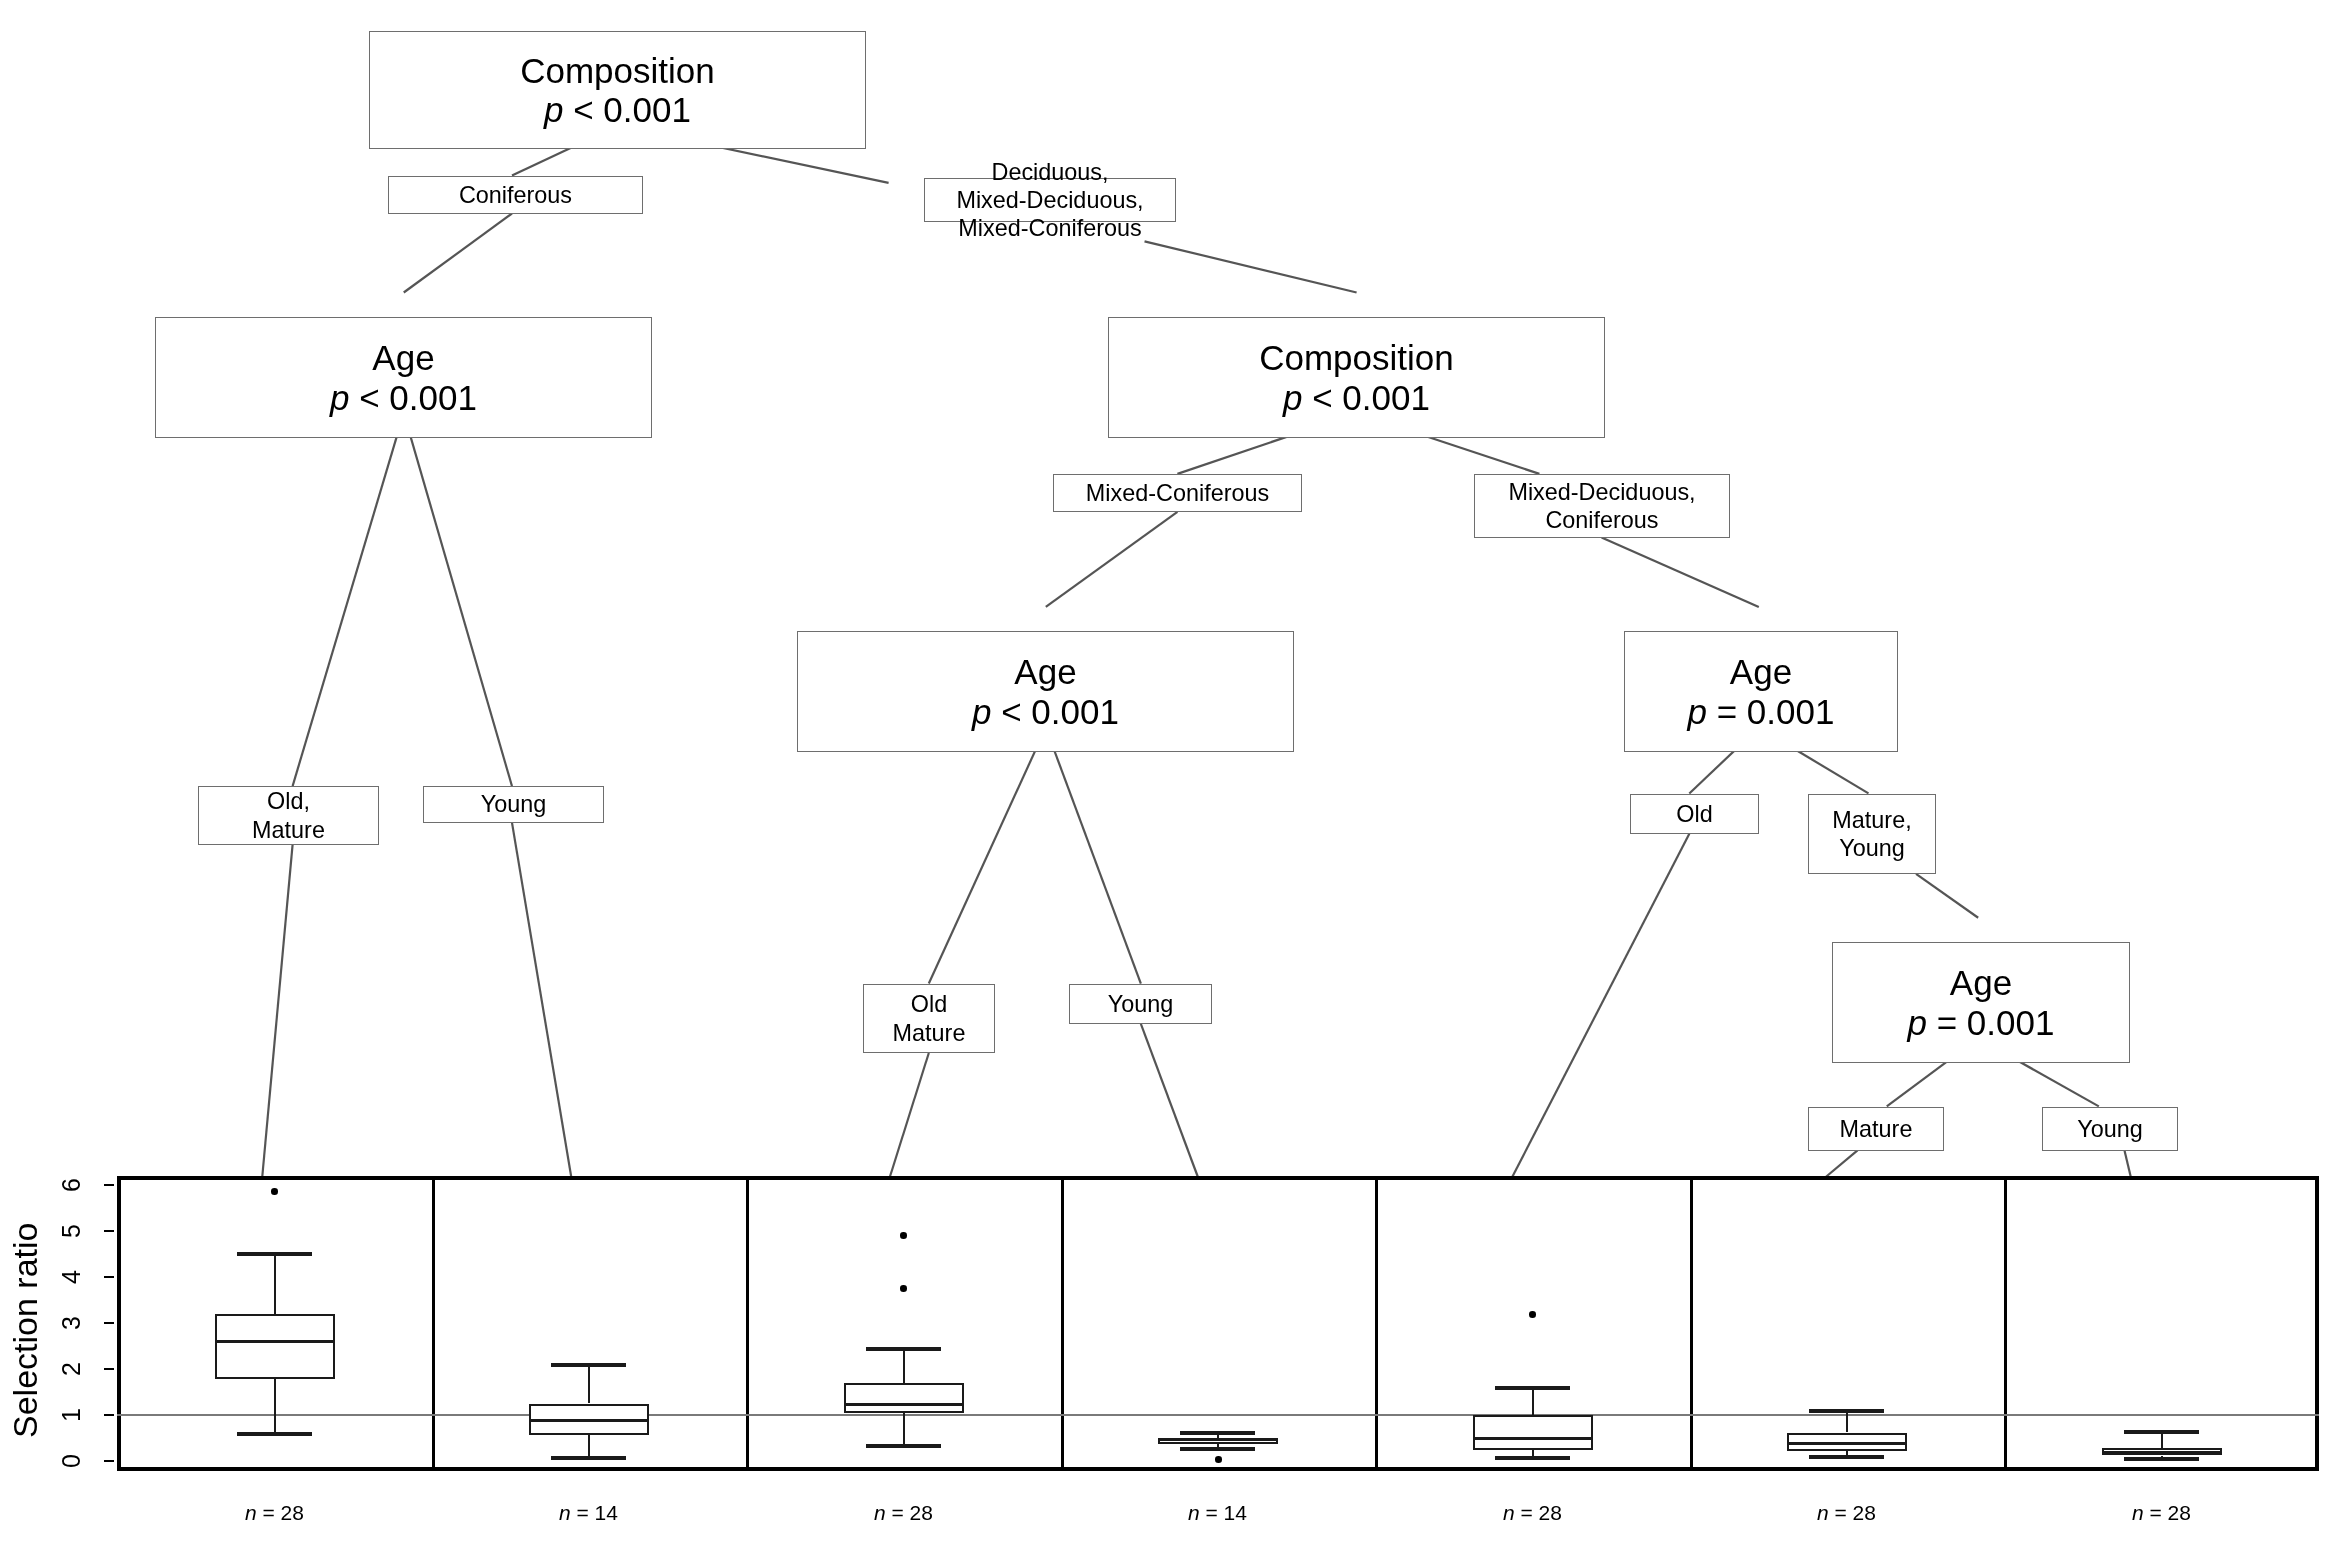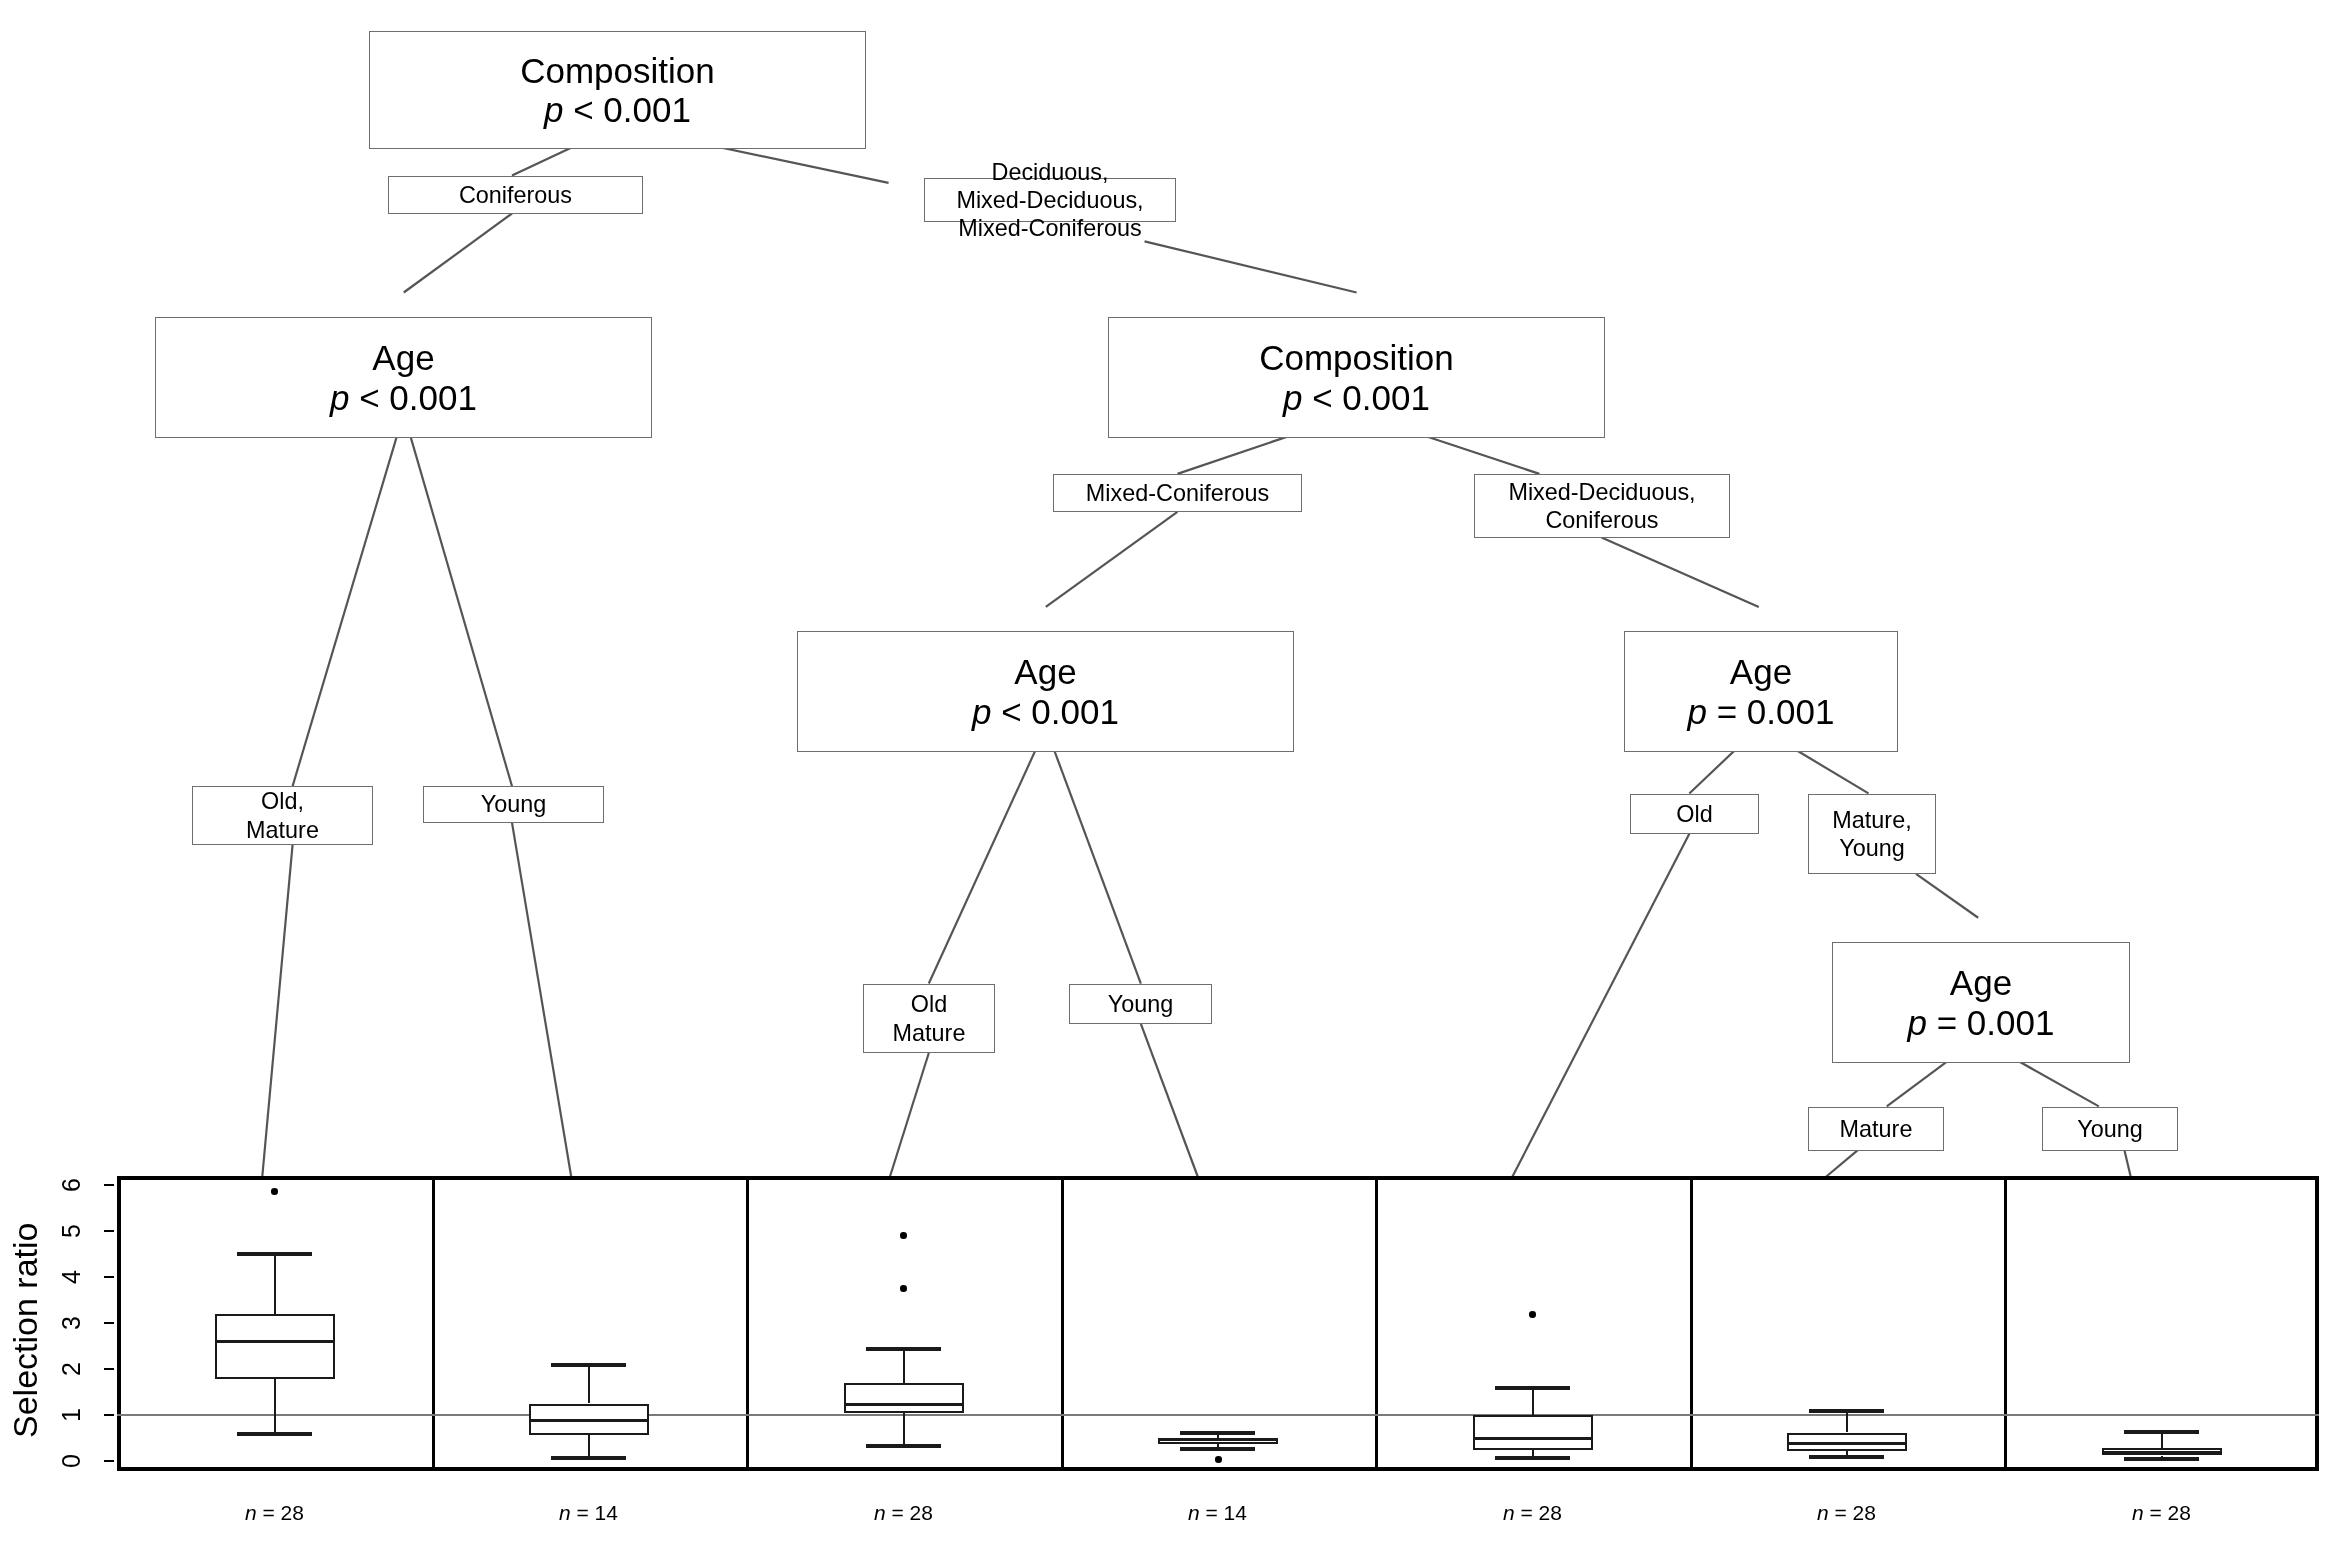--- a/index.html
+++ b/index.html
@@ -126,21 +126,21 @@
 <div class="edge-label" style="left:388px;top:176px;width:255px;height:38px;">
   <span>Coniferous</span>
 </div>
 
 <div class="edge-label" style="left:880px;top:178px;width:252px;height:44px;margin-left:44px;">
   <span>Deciduous,</span>
   <span>Mixed-Deciduous,</span>
   <span>Mixed-Coniferous</span>
 </div>
 
-<div class="edge-label" style="left:192px;top:786px;width:181px;height:59px;">
+<div class="edge-label" style="left:198px;top:786px;width:181px;height:59px;">
   <span>Old,</span>
   <span>Mature</span>
 </div>
 
 <div class="edge-label" style="left:423px;top:786px;width:181px;height:37px;">
   <span>Young</span>
 </div>
 
 <div class="edge-label" style="left:1053px;top:474px;width:249px;height:38px;">
   <span>Mixed-Coniferous</span>

